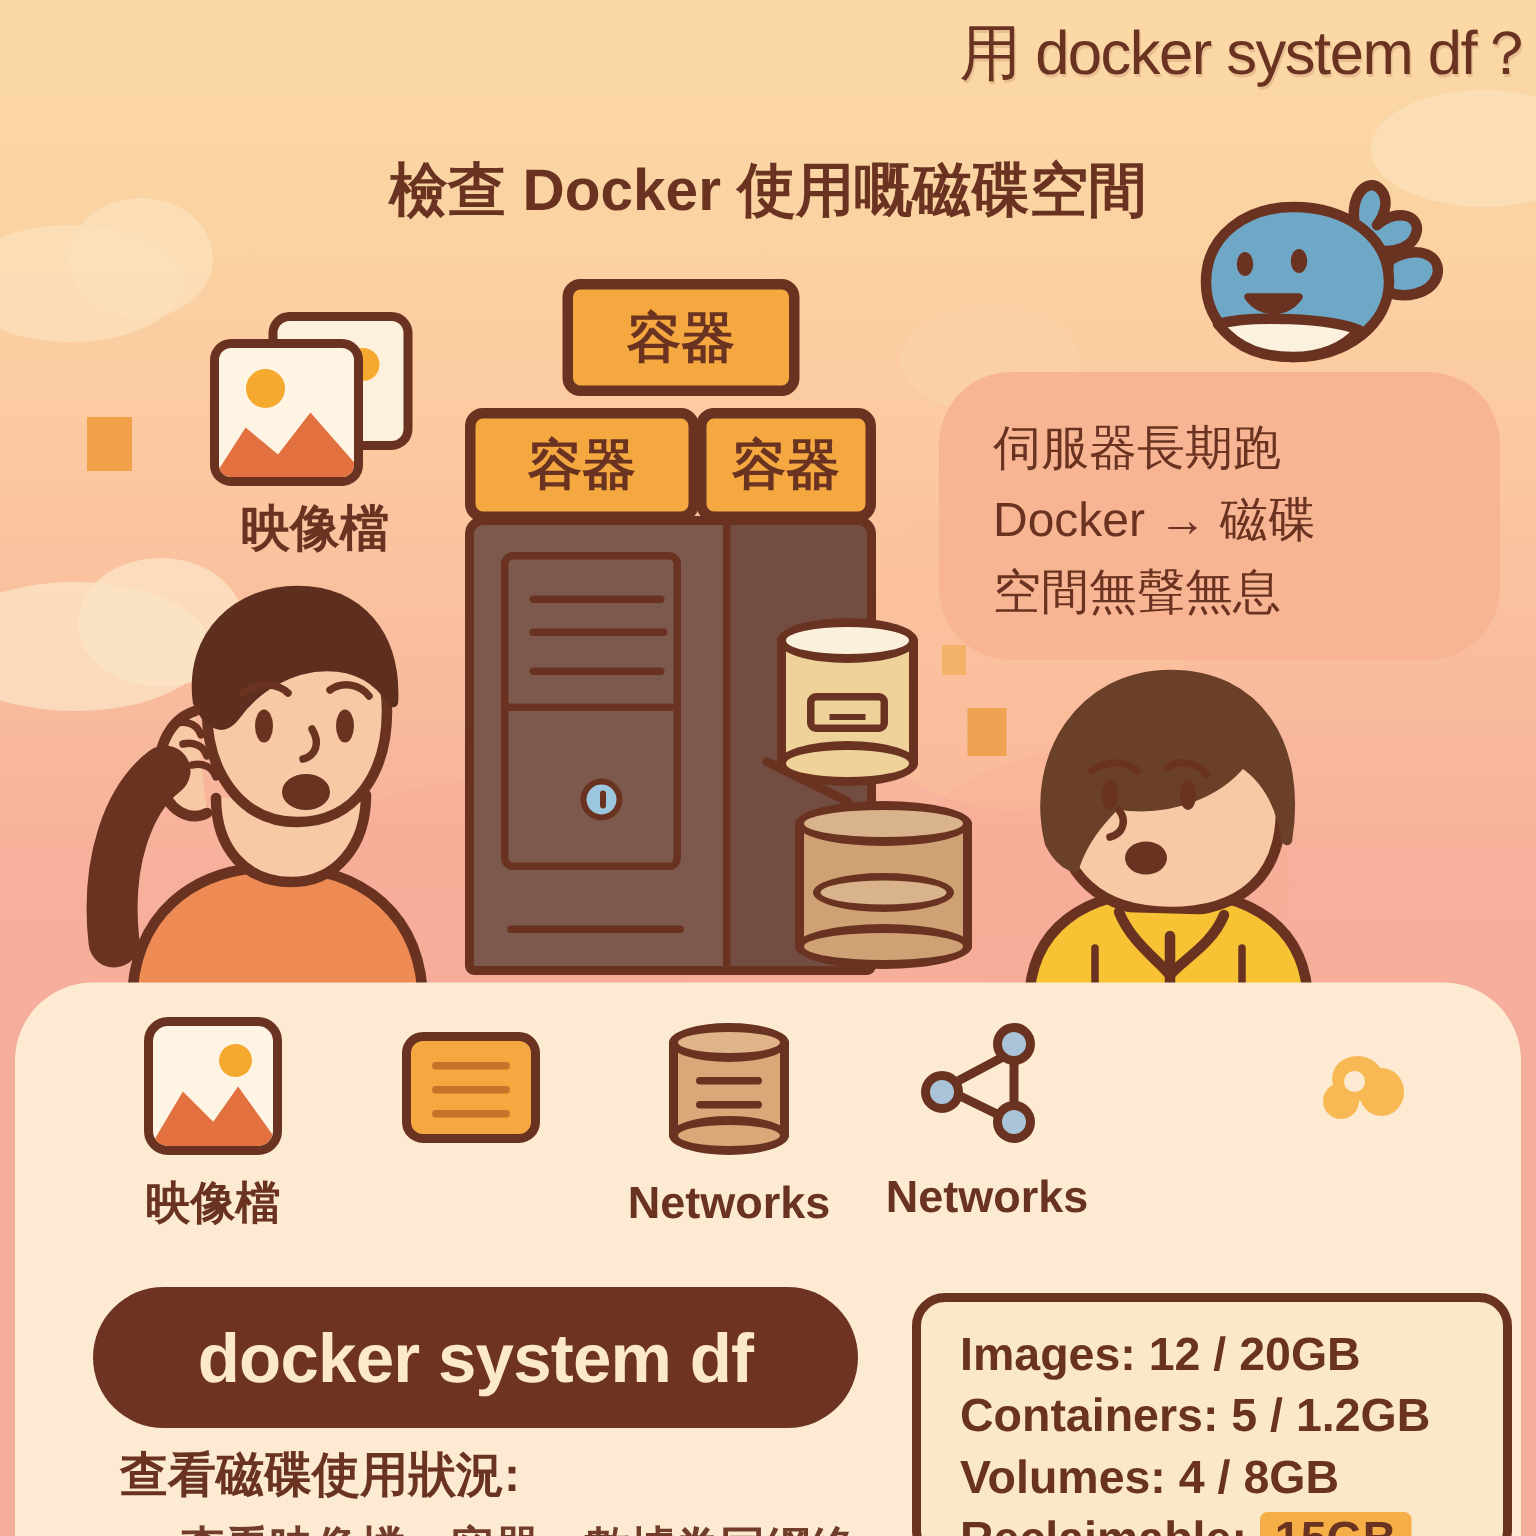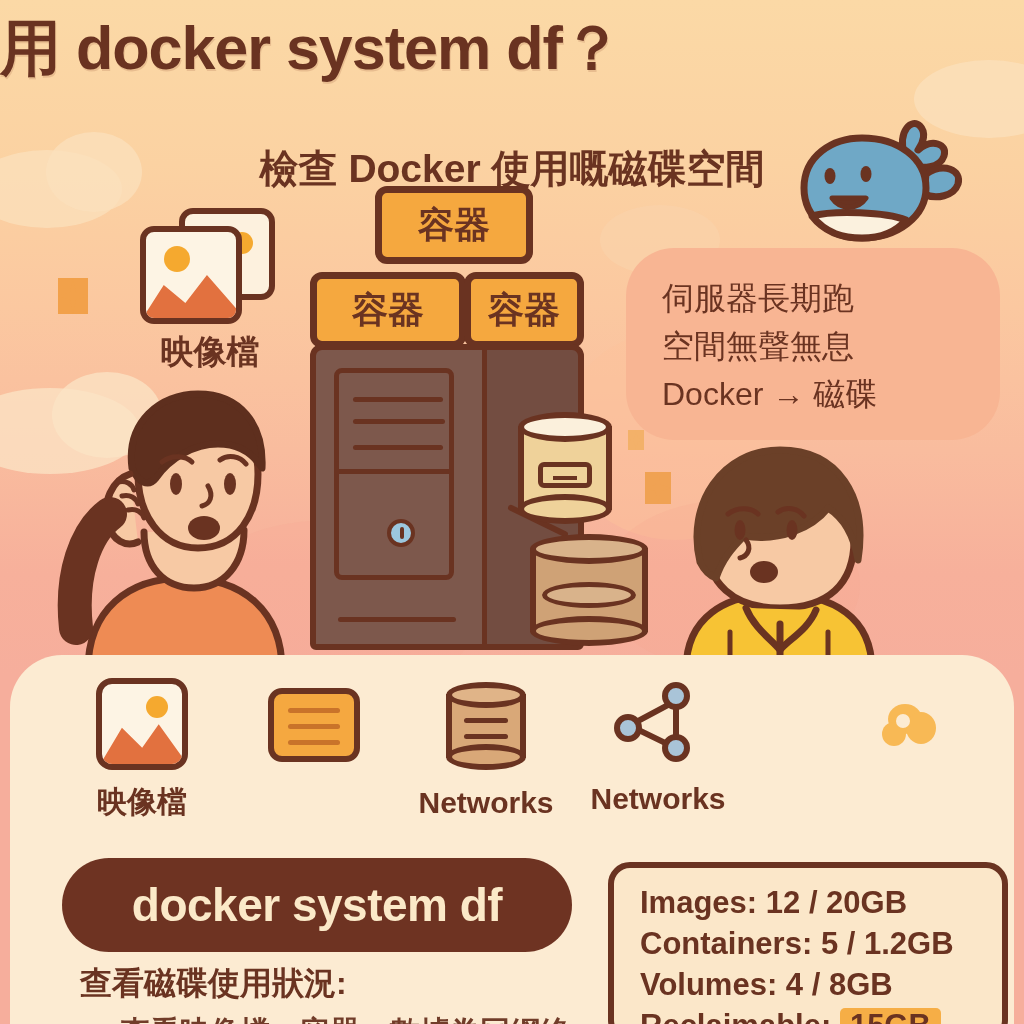--- a/index.html
+++ b/index.html
@@ -66,38 +66,37 @@
   .sp-c { left: 628px; top: 430px; width: 16px; height: 20px; background:#F3B169; }
   .sp-d { left: 935px; top: 778px; width: 26px; height: 32px; background:#F6B96C; }
   .sp-e { left: 515px; top: 975px; width: 26px; height: 34px; background:#F0927A; }
   .sp-f { left: 872px; top: 700px; width: 16px; height: 20px; background:#F7BA72; }
 
   
   .title {
     position: absolute;
     top: 8px;
     left: 0; right: 0;
-    text-align: left;
-    font-size: 61px;
-    font-weight: bold;
+    text-align: right;
+    font-size: 41px;
+    font-weight: normal;
     color: #6A3321;
     letter-spacing: -1px;
     text-shadow: 1px 2px 0 rgba(150,80,50,.18);
     white-space: nowrap;
   }
   .subtitle {
     position: absolute;
     top: 100px;
     left: 0; right: 0;
     text-align: center;
     font-size: 39px;
     font-weight: bold;
     color: #6A3321;
     white-space: nowrap;
-    margin-top: 42px;
   }
 
   
   .whale { position: absolute; left: 786px; top: 112px; width: 185px; height: 140px; }
 
   
   .bubble {
     position: absolute;
     left: 626px;
     top: 248px;
@@ -519,22 +518,22 @@
       <path d="M18 76 C18 44 46 26 76 26 C112 26 140 46 140 76 C140 104 112 126 76 126 C44 126 18 106 18 76 Z" fill="#6FA8C6"></path>
       <path d="M26 104 C40 122 58 126 76 126 C94 126 110 120 120 108 C100 100 48 98 26 104 Z" fill="#FBF1DE"></path>
       <path d="M46 86 C54 98 72 98 80 86 Z" fill="#6A3321" stroke-width="5"></path>
     </g>
     <ellipse cx="44" cy="64" rx="5.5" ry="8" fill="#6A3321"></ellipse>
     <ellipse cx="80" cy="62" rx="5.5" ry="8" fill="#6A3321"></ellipse>
   </svg>
 
   <div class="bubble">
     <div class="bubble-line">伺服器長期跑</div>
+    <div class="bubble-line">Docker → 磁碟</div>
     <div class="bubble-line">空間無聲無息</div>
-    <div class="bubble-line">Docker → 磁碟</div>
   </div>
 
   <div class="imgstack">
     <div class="sheet-back">
       <div class="sun-back"></div>
     </div>
     <div class="sheet-front">
       <div class="sun"></div>
       <div class="mount"></div>
     </div>

